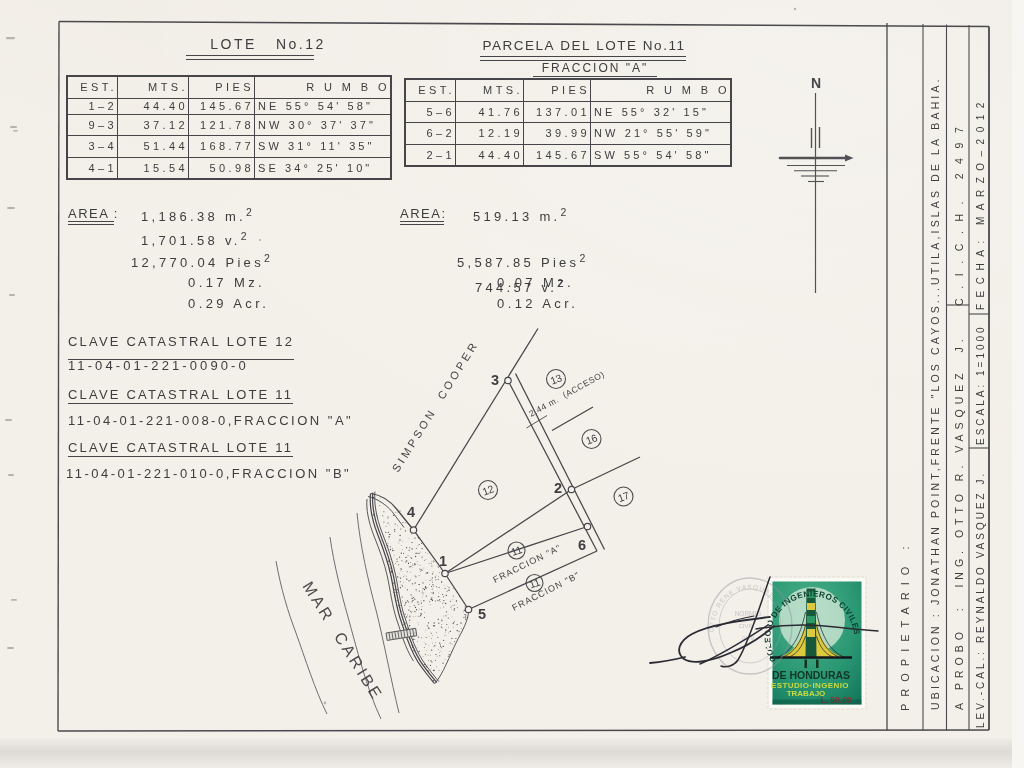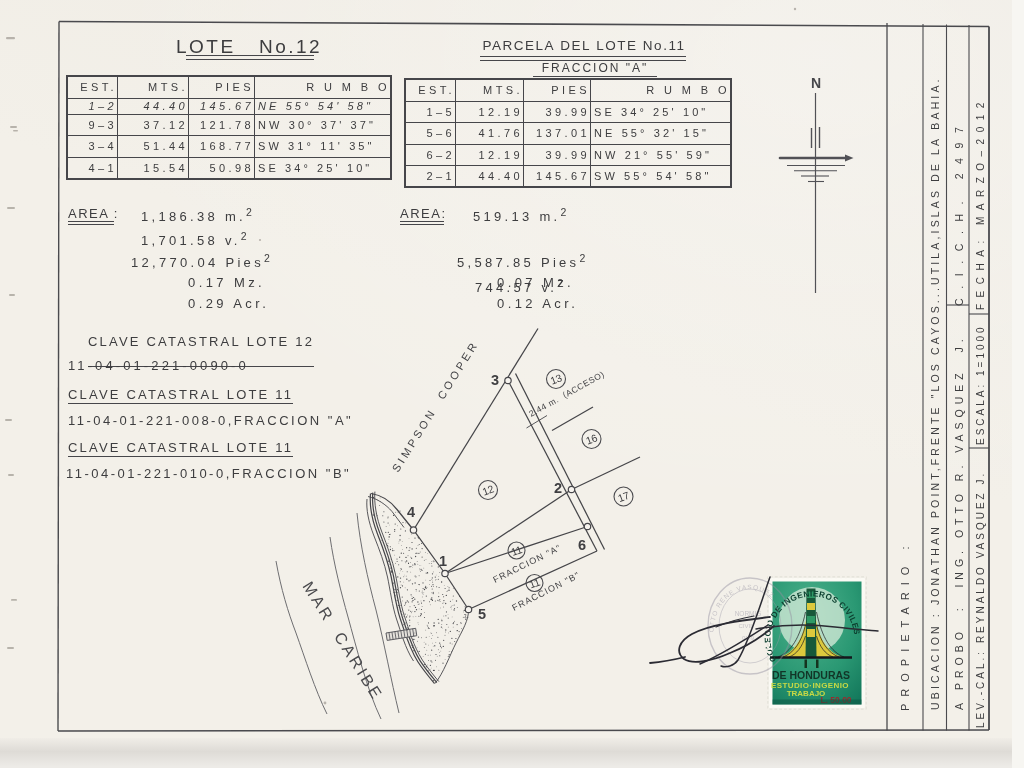--- a/index.html
+++ b/index.html
@@ -698,40 +698,40 @@
     <rect x="5" y="419" width="7" height="2" rx="1"></rect>
     <rect x="8" y="474" width="6" height="2" rx="1"></rect>
     <rect x="11" y="599" width="6" height="1.8" rx="0.9"></rect>
     <rect x="7" y="647" width="7" height="2" rx="1"></rect>
     <circle cx="325" cy="703" r="1.4"></circle>
     <circle cx="795" cy="9" r="1.2"></circle>
     <circle cx="260" cy="240" r="1.1"></circle>
   </g>
 </svg>
 
-<div class="abs" style="left:176px;top:36px;width:130px;text-align:center;font-size:19px;letter-spacing:2.5px;">LOTE&nbsp;&nbsp;&nbsp;No.12</div>
+<div class="abs" style="left:203px;top:36px;width:130px;text-align:center;font-size:14px;letter-spacing:2.5px;">LOTE&nbsp;&nbsp;&nbsp;No.12</div>
 <div class="abs" style="left:186px;top:55px;width:128px;border-top:1.3px solid #46464a;"></div>
 <div class="abs" style="left:186px;top:58.5px;width:128px;border-top:1px solid #46464a;"></div>
 
 <div class="abs" style="left:477px;top:38px;width:214px;text-align:center;font-size:13.5px;letter-spacing:1.5px;">PARCELA&nbsp;DEL&nbsp;LOTE&nbsp;No.11</div>
 <div class="abs" style="left:480px;top:56px;width:206px;border-top:1.3px solid #46464a;"></div>
 <div class="abs" style="left:480px;top:59.5px;width:206px;border-top:1px solid #46464a;"></div>
 
 <div class="abs" style="left:531px;top:61px;width:128px;text-align:center;font-size:12px;letter-spacing:2px;">FRACCION&nbsp;"A"</div>
 <div class="abs" style="left:533px;top:75.5px;width:124px;border-top:1.1px solid #46464a;"></div>
 
 <table class="abs" style="left:66px;top:75px;border:2px solid #46464a;">
   <tbody>
         <tr style="height:22px;font-size:11.5px;letter-spacing:2px;">
     <td style="width:49px;">EST.</td>
           <td style="width:70px;">MTS.</td>
           <td style="width:65px;">PIES</td>
           <td style="width:135px;">R U M B O</td>
   </tr>
-  <tr style="height:16px;font-style:italic;">
+  <tr style="height:16px;">
           <td>1–2</td>
           <td>44.40</td>
           <td>145.67</td>
           <td style="text-align:left;padding-left:3px;letter-spacing:3.1px;">NE 55° 54' 58"</td>
         </tr>
   <tr style="height:21.5px;">
           <td>9–3</td>
           <td>37.12</td>
           <td>121.78</td>
           <td style="text-align:left;padding-left:3px;letter-spacing:3.1px;">NW 30° 37' 37"</td>
@@ -752,26 +752,20 @@
     </table>
 
 <table class="abs" style="left:404px;top:78px;border:2px solid #46464a;">
   <tbody>
         <tr style="height:22px;font-size:11.5px;letter-spacing:2px;">
     <td style="width:49px;">EST.</td>
           <td style="width:67px;">MTS.</td>
           <td style="width:66px;">PIES</td>
           <td style="width:139px;">R U M B O</td>
   </tr>
-  <tr style="height:21.5px;">
-          <td>1–5</td>
-          <td>12.19</td>
-          <td>39.99</td>
-          <td style="text-align:left;padding-left:3px;letter-spacing:3.1px;">SE 34° 25' 10"</td>
-        </tr>
   <tr style="height:21.5px;padding-left:20px;">
           <td>5–6</td>
           <td>41.76</td>
           <td>137.01</td>
           <td style="text-align:left;padding-left:3px;letter-spacing:3.1px;">NE 55° 32' 15"</td>
         </tr>
   <tr style="height:21.5px;">
           <td>6–2</td>
           <td>12.19</td>
           <td>39.99</td>
@@ -797,21 +791,21 @@
 
 <div class="abs" style="left:400px;top:206px;font-size:13px;letter-spacing:1.5px;">AREA:</div>
 <div class="abs" style="left:400px;top:221px;width:44px;border-top:1.2px solid #46464a;"></div>
 <div class="abs" style="left:400px;top:224px;width:44px;border-top:1px solid #46464a;"></div>
 <div class="abs" style="left:473px;top:206px;font-size:13px;letter-spacing:3.3px;">519.13 m.<span class="sup">2</span></div>
 <div class="abs" style="left:475px;top:230px;font-size:13px;letter-spacing:3.3px;margin-top:47px;">744.57 v.<span class="sup">2</span></div>
 <div class="abs" style="left:457px;top:252px;font-size:13px;letter-spacing:3.3px;">5,587.85 Pies<span class="sup">2</span></div>
 <div class="abs" style="left:497px;top:275px;font-size:13px;letter-spacing:3.4px;">0.07 Mz.</div>
 <div class="abs" style="left:497px;top:296px;font-size:13px;letter-spacing:3.4px;">0.12 Acr.</div>
 
-<div class="abs" style="left:68px;top:334px;font-size:13px;letter-spacing:2.2px;border-bottom:1.2px solid #46464a;padding-bottom:17px;margin-left:20px;">CLAVE&nbsp;CATASTRAL&nbsp;LOTE&nbsp;12</div>
+<div class="abs" style="left:68px;top:334px;font-size:13px;letter-spacing:2.2px;border-bottom:1.2px solid #46464a;padding-bottom:10px;">CLAVE&nbsp;CATASTRAL&nbsp;LOTE&nbsp;12</div>
 <div class="abs" style="left:68px;top:358px;font-size:13px;letter-spacing:3.1px;">11-04-01-221-0090-0</div>
 
 <div class="abs" style="left:68px;top:387px;font-size:13px;letter-spacing:2.2px;border-bottom:1.2px solid #46464a;padding-bottom:1px;">CLAVE&nbsp;CATASTRAL&nbsp;LOTE&nbsp;11</div>
 <div class="abs" style="left:68px;top:413px;font-size:13px;letter-spacing:2.5px;">11-04-01-221-008-0,FRACCION&nbsp;"A"</div>
 
 <div class="abs" style="left:68px;top:440px;font-size:13px;letter-spacing:2.2px;border-bottom:1.2px solid #46464a;padding-bottom:1px;">CLAVE&nbsp;CATASTRAL&nbsp;LOTE&nbsp;11</div>
 <div class="abs" style="left:66px;top:466px;font-size:13px;letter-spacing:2.5px;">11-04-01-221-010-0,FRACCION&nbsp;"B"</div>
 
 <div class="vtext" style="left:899px;top:711px;font-size:11px;letter-spacing:7px;">PROPIETARIO&nbsp;:</div>
 <div class="vtext" style="left:929px;top:710px;font-size:10.5px;letter-spacing:3.15px;">UBICACION&nbsp;:&nbsp;JONATHAN&nbsp;POINT,FRENTE&nbsp;"LOS&nbsp;CAYOS...UTILA,ISLAS&nbsp;DE&nbsp;LA&nbsp;BAHIA.</div>

